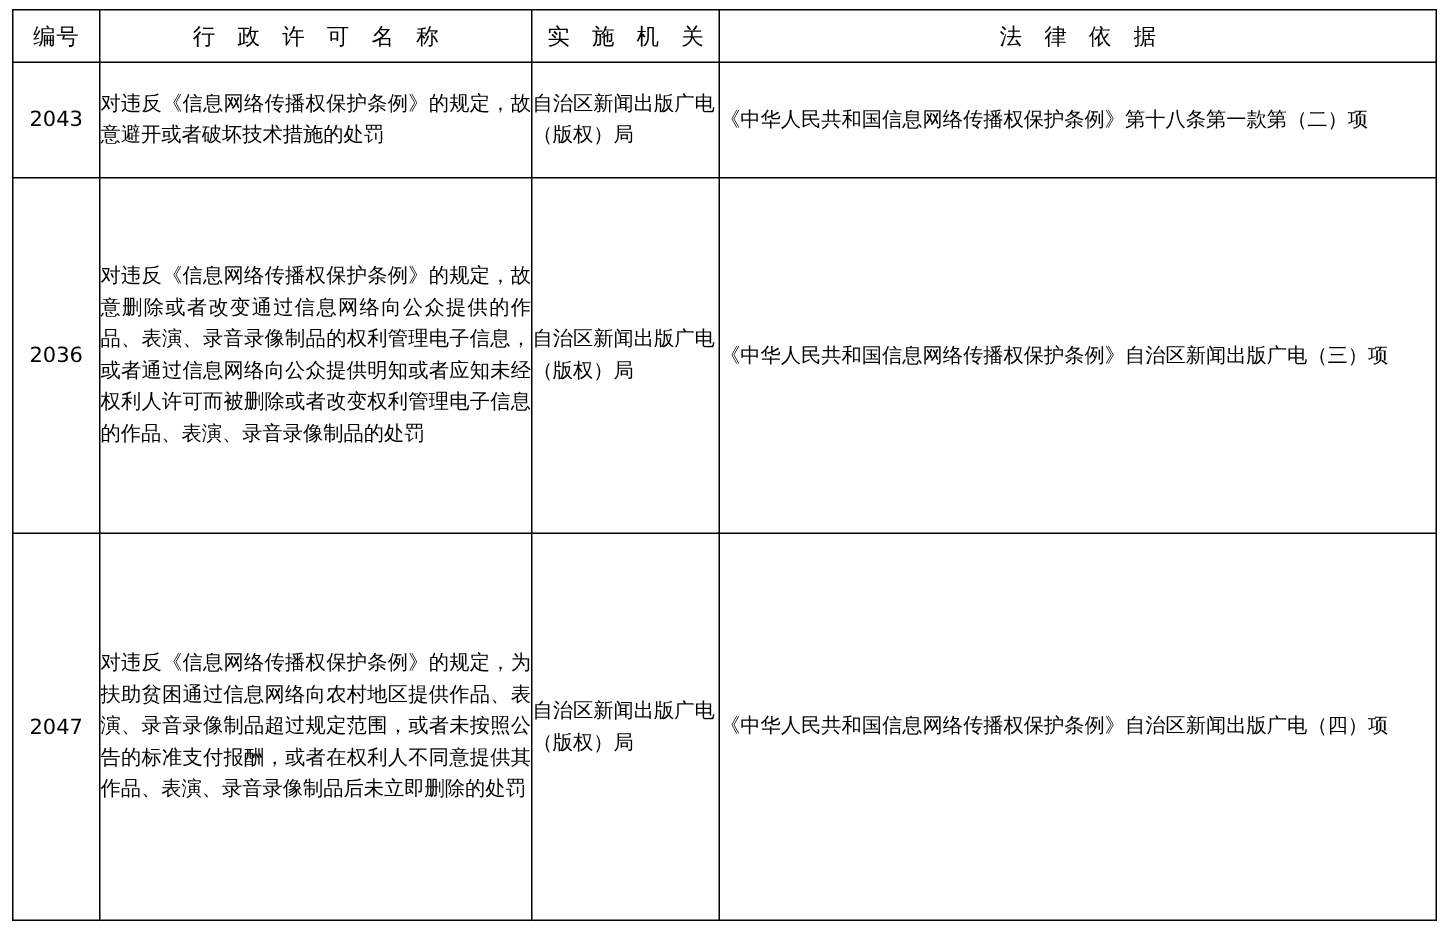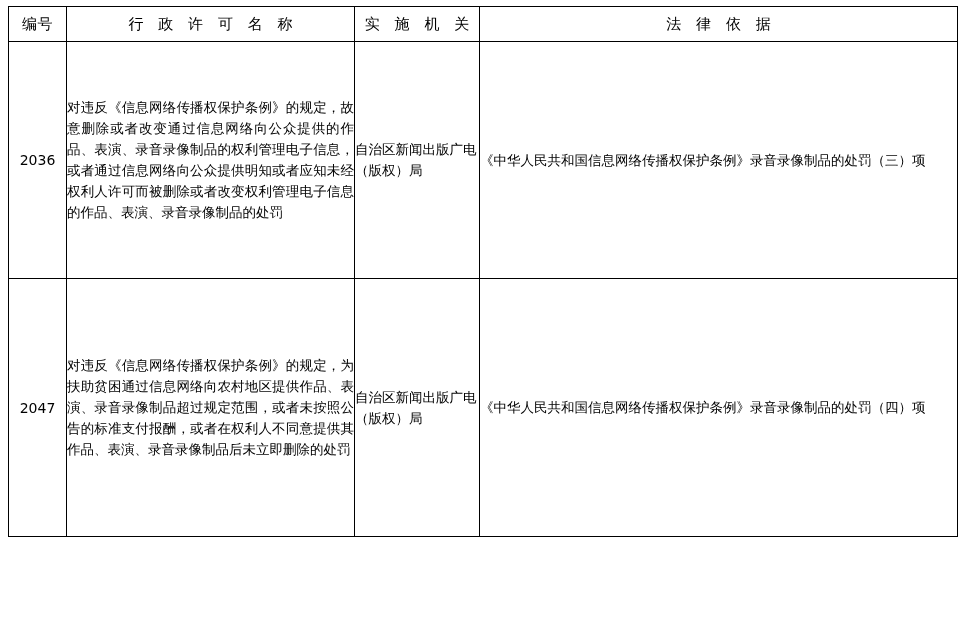--- a/index.html
+++ b/index.html
@@ -103,27 +103,33 @@
         </th>
         <th>
           <span class="hdr spaced">实 施 机 关</span>
         </th>
         <th>
           <span class="hdr spaced">法 律 依 据</span>
         </th>
       </tr>
     </thead>
     <tbody>
+      <tr class="row-1">
+        <td class="cell-no">2043</td>
+        <td class="cell-text">对违反《信息网络传播权保护条例》的规定，故意避开或者破坏技术措施的处罚</td>
+        <td class="cell-org">自治区新闻出版广电（版权）局</td>
+        <td class="cell-law">《中华人民共和国信息网络传播权保护条例》第十八条第一款第（二）项</td>
+      </tr>
       <tr class="row-2">
         <td class="cell-no">2036</td>
         <td class="cell-text">对违反《信息网络传播权保护条例》的规定，故意删除或者改变通过信息网络向公众提供的作品、表演、录音录像制品的权利管理电子信息，或者通过信息网络向公众提供明知或者应知未经权利人许可而被删除或者改变权利管理电子信息的作品、表演、录音录像制品的处罚</td>
         <td class="cell-org">自治区新闻出版广电（版权）局</td>
-        <td class="cell-law">《中华人民共和国信息网络传播权保护条例》录音录像制品的处罚（三）项</td>
+        <td class="cell-law">《中华人民共和国信息网络传播权保护条例》自治区新闻出版广电（三）项</td>
       </tr>
       <tr class="row-3">
         <td class="cell-no">2047</td>
         <td class="cell-text">对违反《信息网络传播权保护条例》的规定，为扶助贫困通过信息网络向农村地区提供作品、表演、录音录像制品超过规定范围，或者未按照公告的标准支付报酬，或者在权利人不同意提供其作品、表演、录音录像制品后未立即删除的处罚</td>
         <td class="cell-org">自治区新闻出版广电（版权）局</td>
-        <td class="cell-law">《中华人民共和国信息网络传播权保护条例》录音录像制品的处罚（四）项</td>
+        <td class="cell-law">《中华人民共和国信息网络传播权保护条例》自治区新闻出版广电（四）项</td>
       </tr>
     </tbody>
   </table>
 </div>
 
 </body></html>

